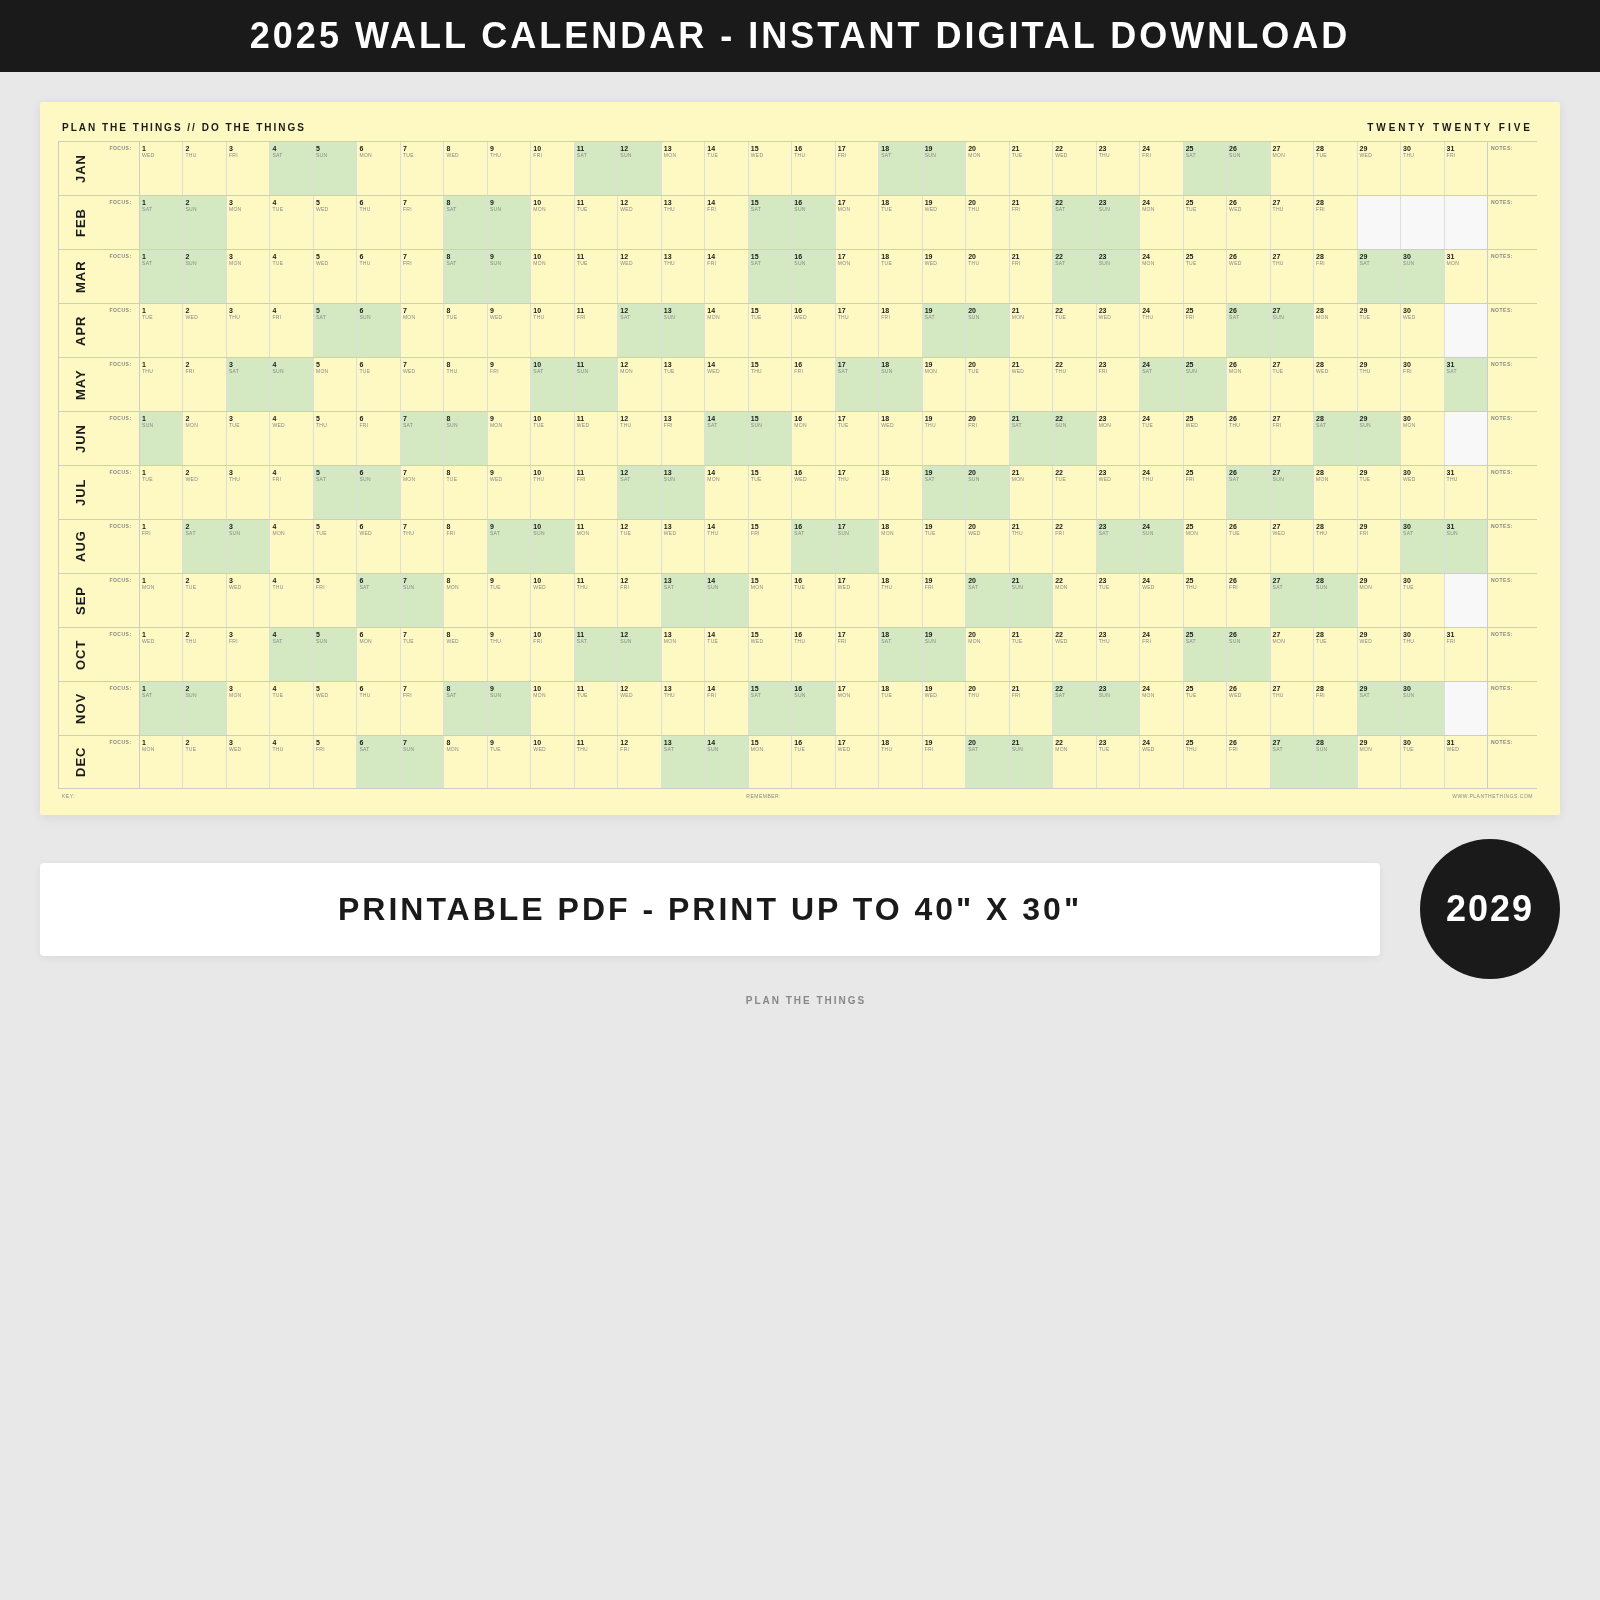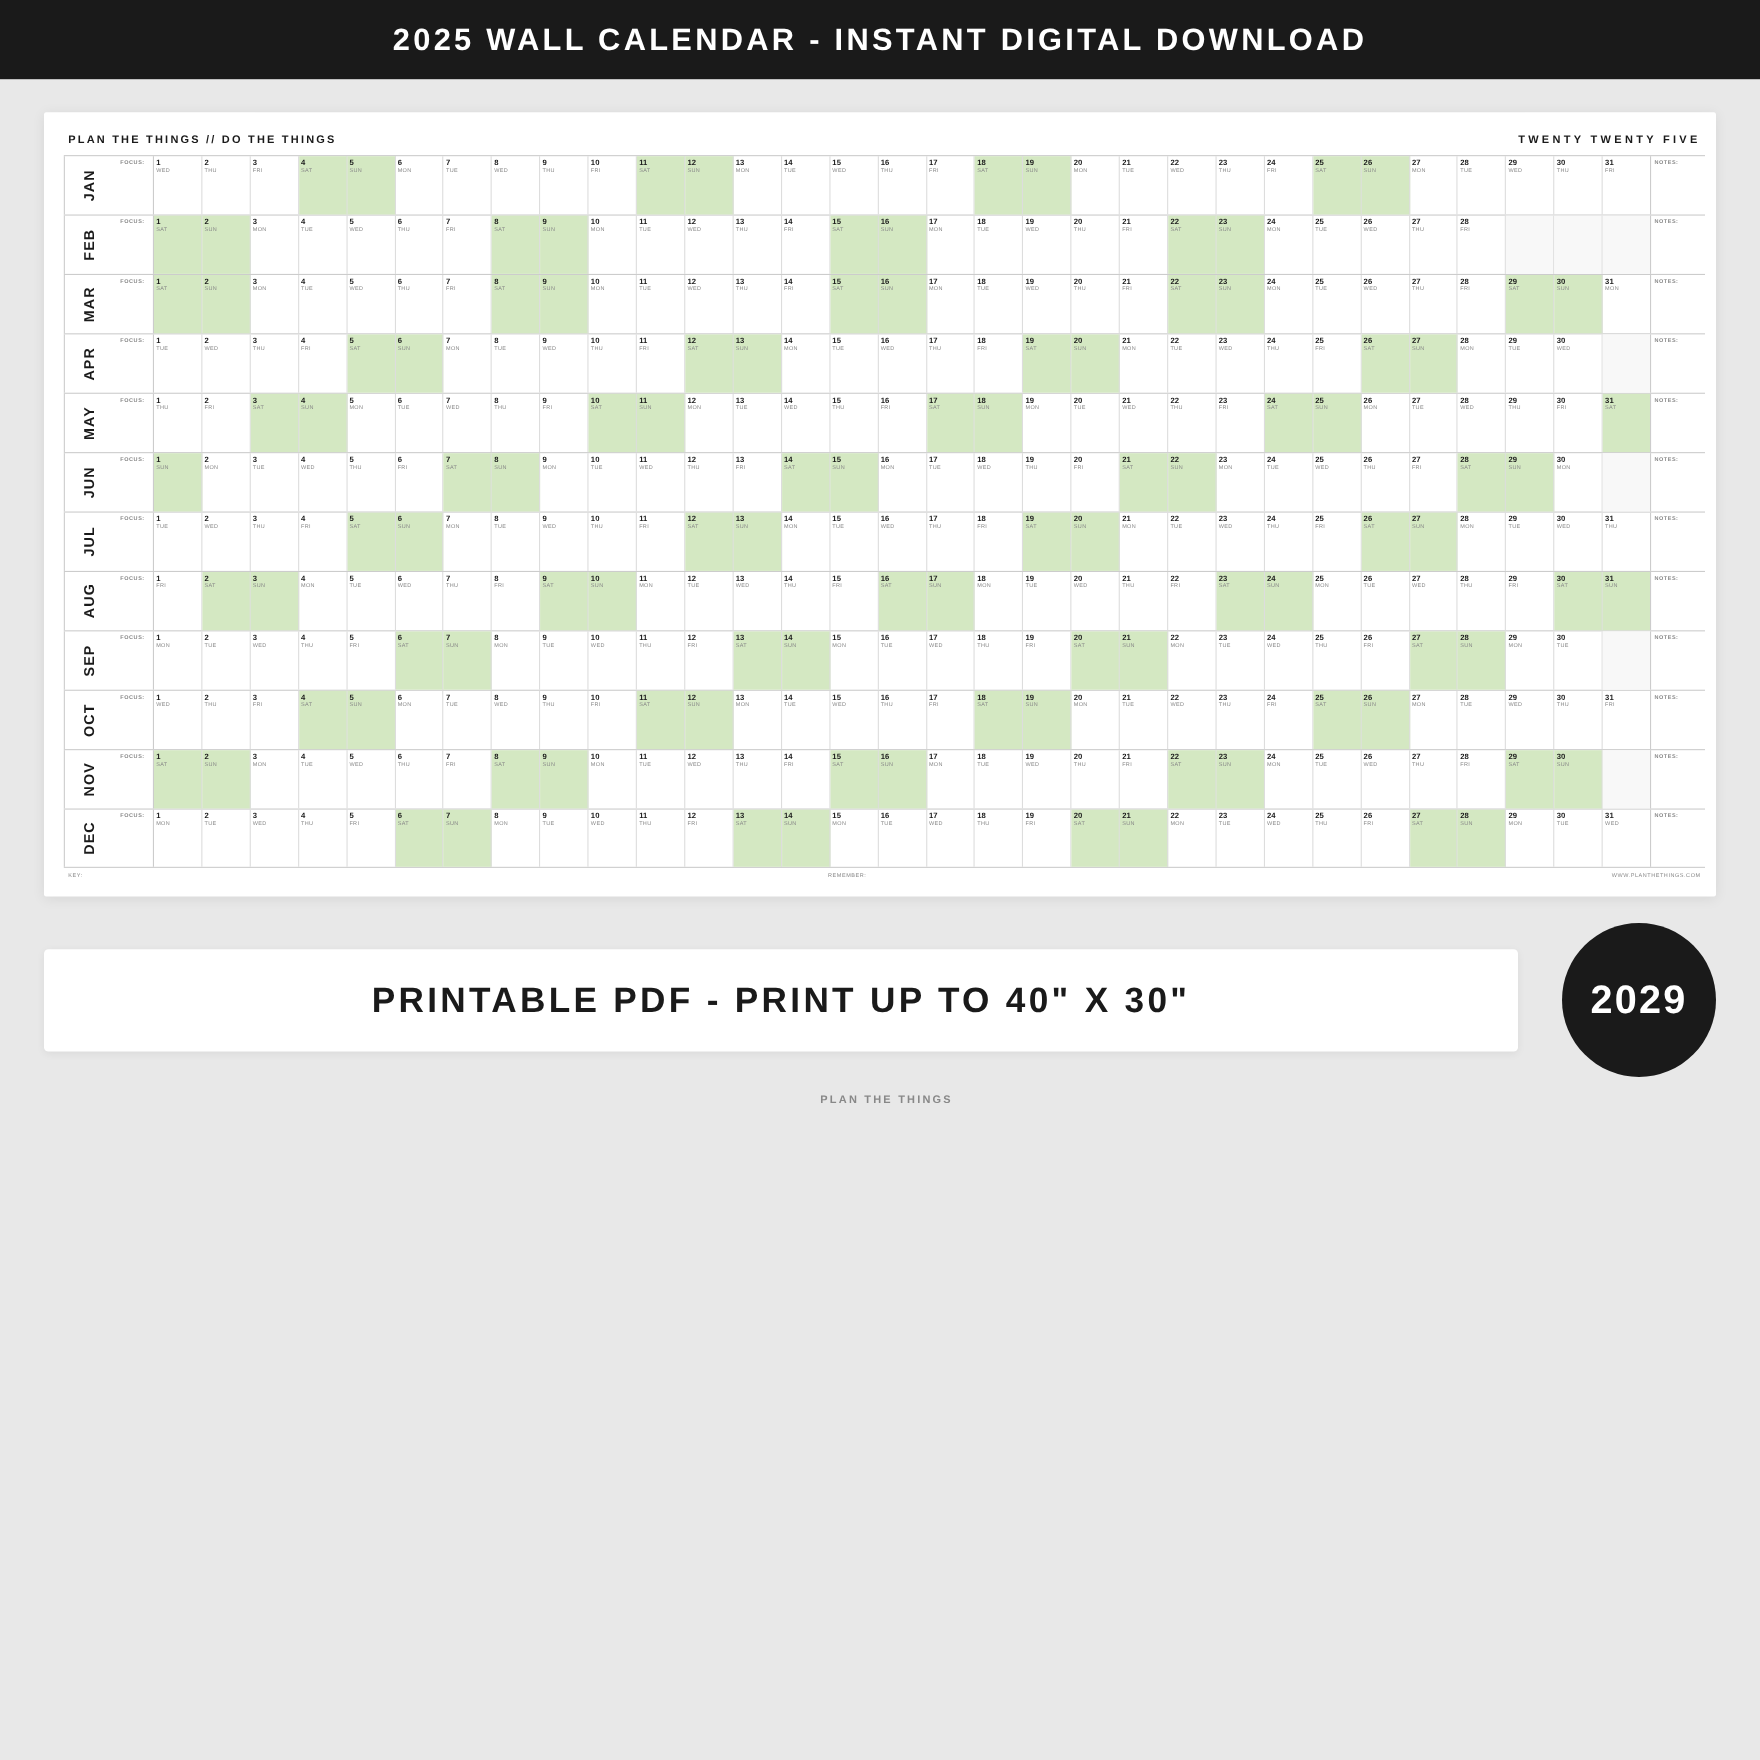--- a/index.html
+++ b/index.html
@@ -15,40 +15,40 @@
     .top-header {
       background: #1a1a1a;
       width: 100%;
       height: 72px;
       display: flex;
       align-items: center;
       justify-content: center;
     }
     .top-header-title {
       color: #ffffff;
-      font-size: 28px;
+      font-size: 36px;
       font-weight: 700;
       letter-spacing: 3px;
       text-transform: uppercase;
     }
 
     
     .main-content {
       display: flex;
       flex-direction: column;
       align-items: center;
       padding: 30px 40px 20px 40px;
     }
 
     
     .calendar-card {
-      background: #ffffff;
+      background: #fef9c3;
       width: 1520px;
       border-radius: 2px;
-      padding: 20px 10px 16px 18px;
+      padding: 20px 23px 16px 18px;
       box-shadow: 0 2px 12px rgba(0,0,0,0.08);
     }
 
     
     .cal-header {
       display: flex;
       justify-content: space-between;
       align-items: center;
       margin-bottom: 8px;
       padding: 0 4px;

